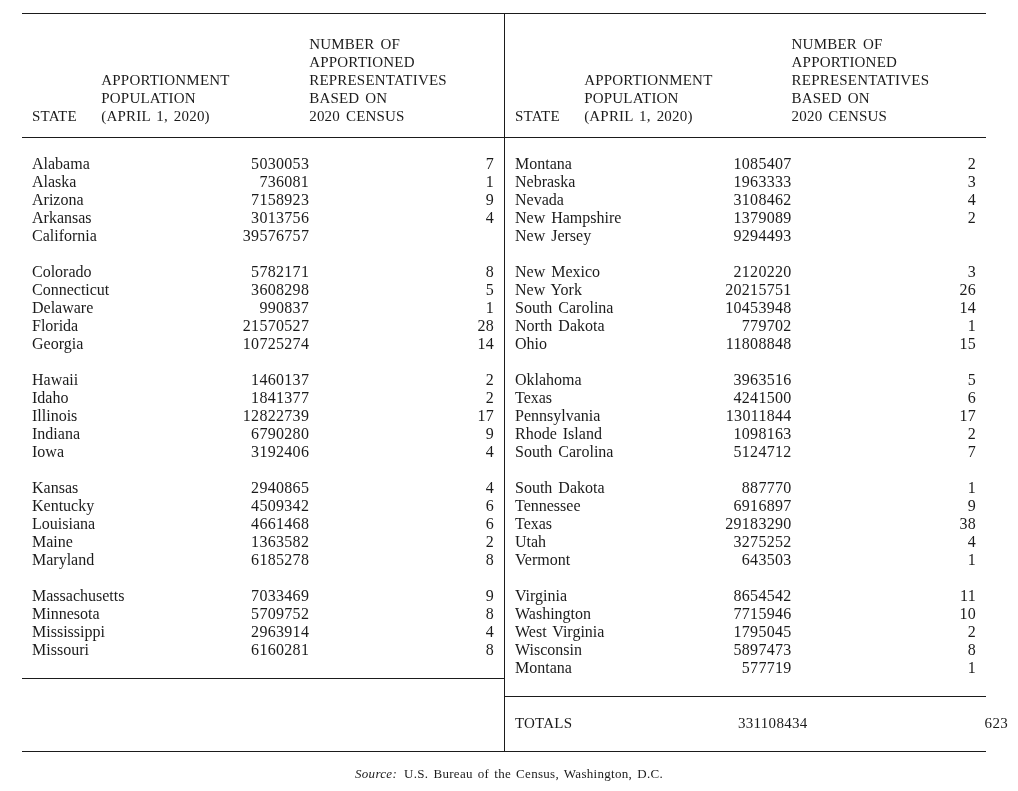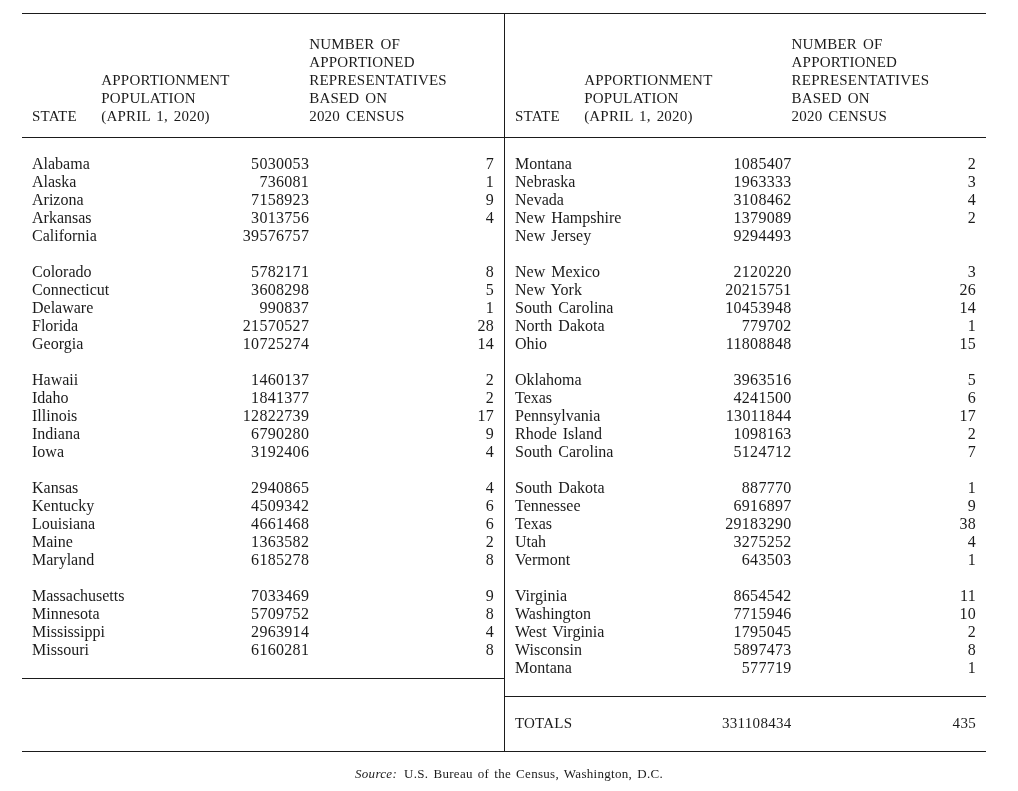--- a/index.html
+++ b/index.html
@@ -24,21 +24,21 @@
   .th{white-space:nowrap;}
   .th-right{text-align:left;}
   .tbody{padding:17px 0 19px 0;}
   .group + .group{margin-top:18px;}
   .row{display:grid;grid-template-columns:33% 27% 40%;padding:0 10px;font-size:16px;line-height:18px;}
   .cell{white-space:nowrap;word-spacing:2px;}
   .cell.num{text-align:right;letter-spacing:0.3px;}
   .tfoot{
     border-top:1.5px solid #1b1b1b;height:54.5px;box-sizing:border-box;
     display:grid;grid-template-columns:33% 27% 40%;align-items:center;
-    padding:12px 10px;font-size:15px;letter-spacing:0.2px;
+    padding:12px 10px;font-size:15px;letter-spacing:0.2px;gap:16px;
   }
   .source{
     position:absolute;left:0;top:766px;width:100%;text-align:center;
     font-size:13px;letter-spacing:0.3px;word-spacing:1.5px;
   }
   .source .lbl{font-style:italic;margin-right:7px;text-align:right;}
 </style>
 </head>
 <body>
 
@@ -347,21 +347,21 @@
             <div class="row">
               <div class="cell">Montana</div>
               <div class="cell num">577719</div>
               <div class="cell num">1</div>
             </div>
           </div>
         </div>
       <div class="tfoot">
         <div class="cell">TOTALS</div>
         <div class="cell num">331108434</div>
-        <div class="cell num">435</div>
+        <div class="cell num">623</div>
       </div>
     </div>
 
   </div>
 
   <div class="source">
     <span class="lbl">Source:</span><span>U.S. Bureau of the Census, Washington, D.C.</span>
   </div>
 </div>
 

